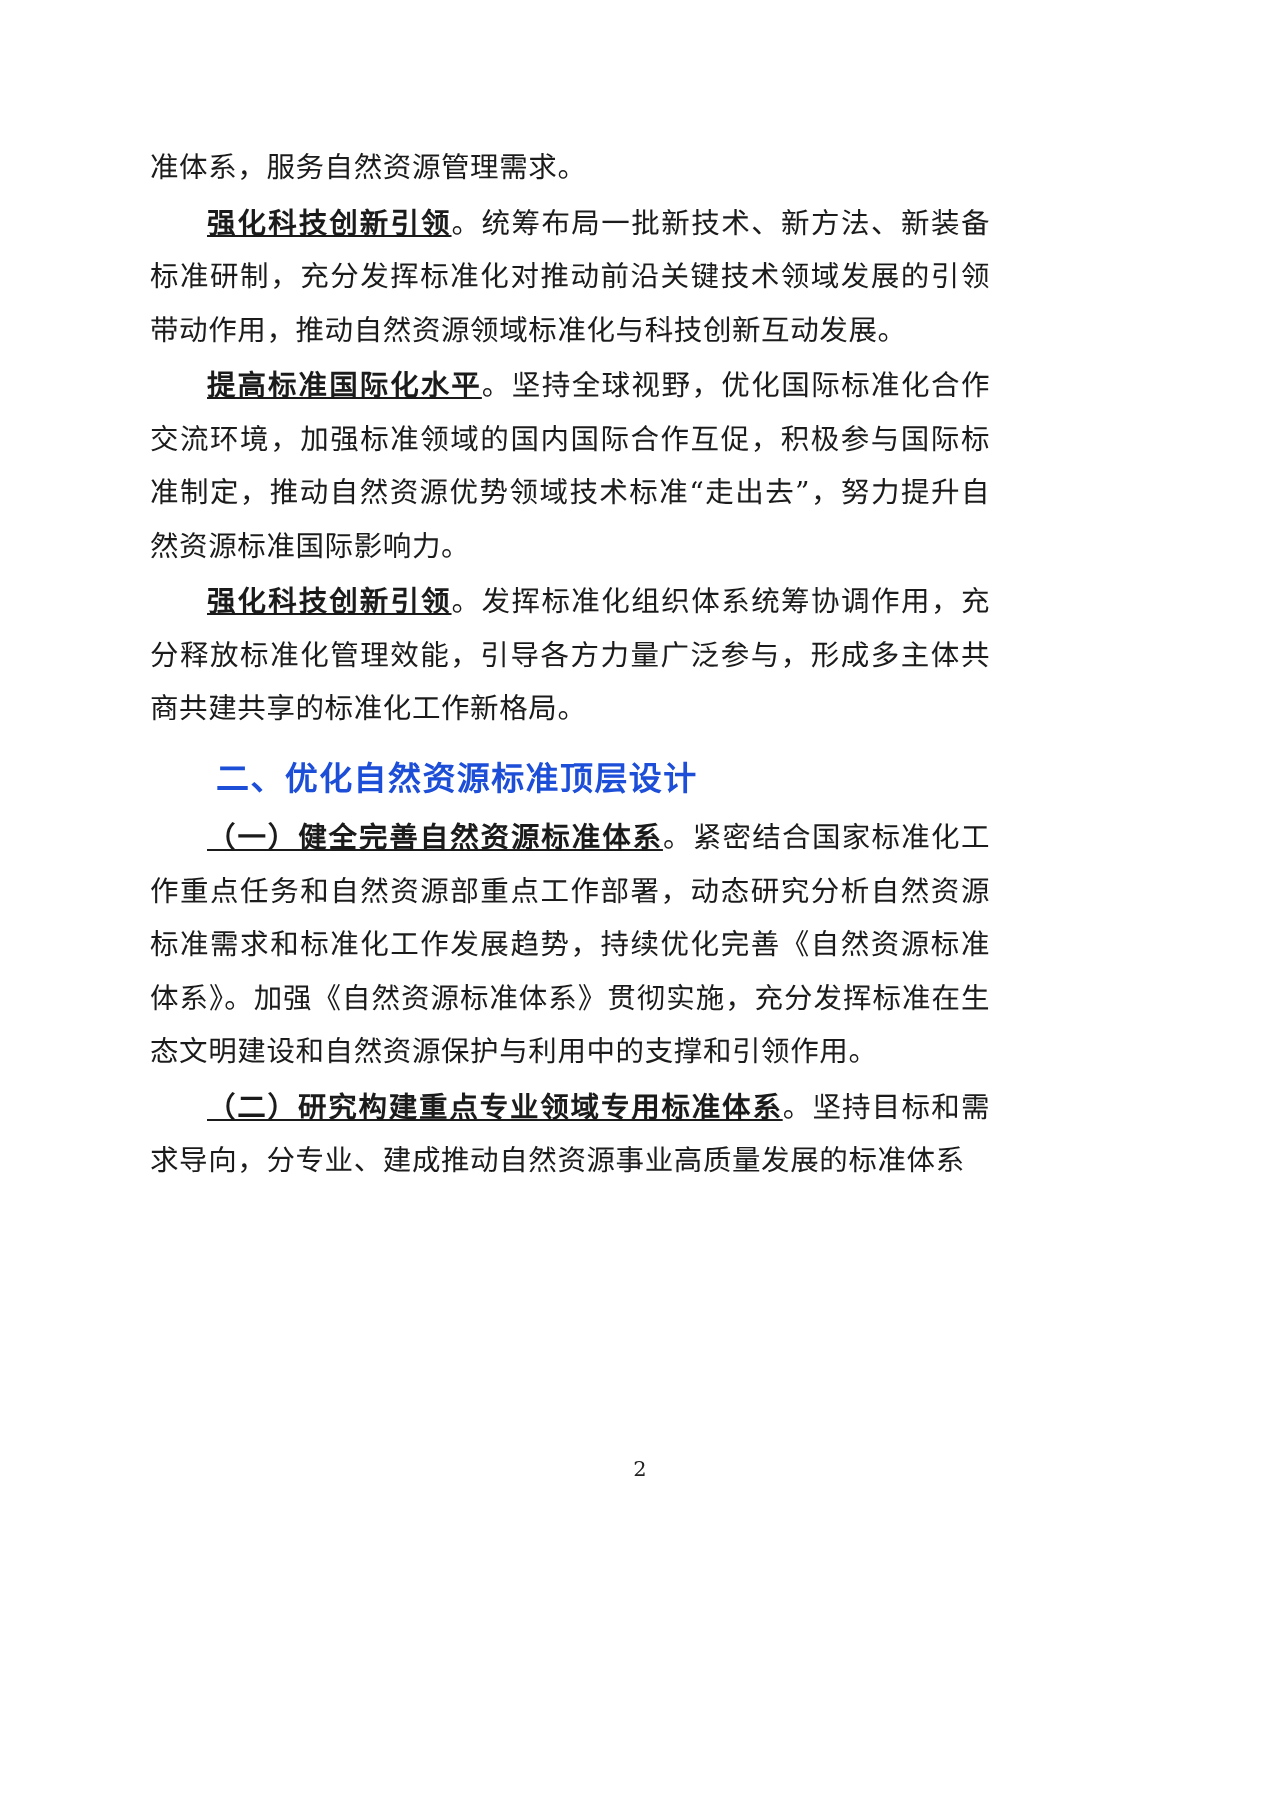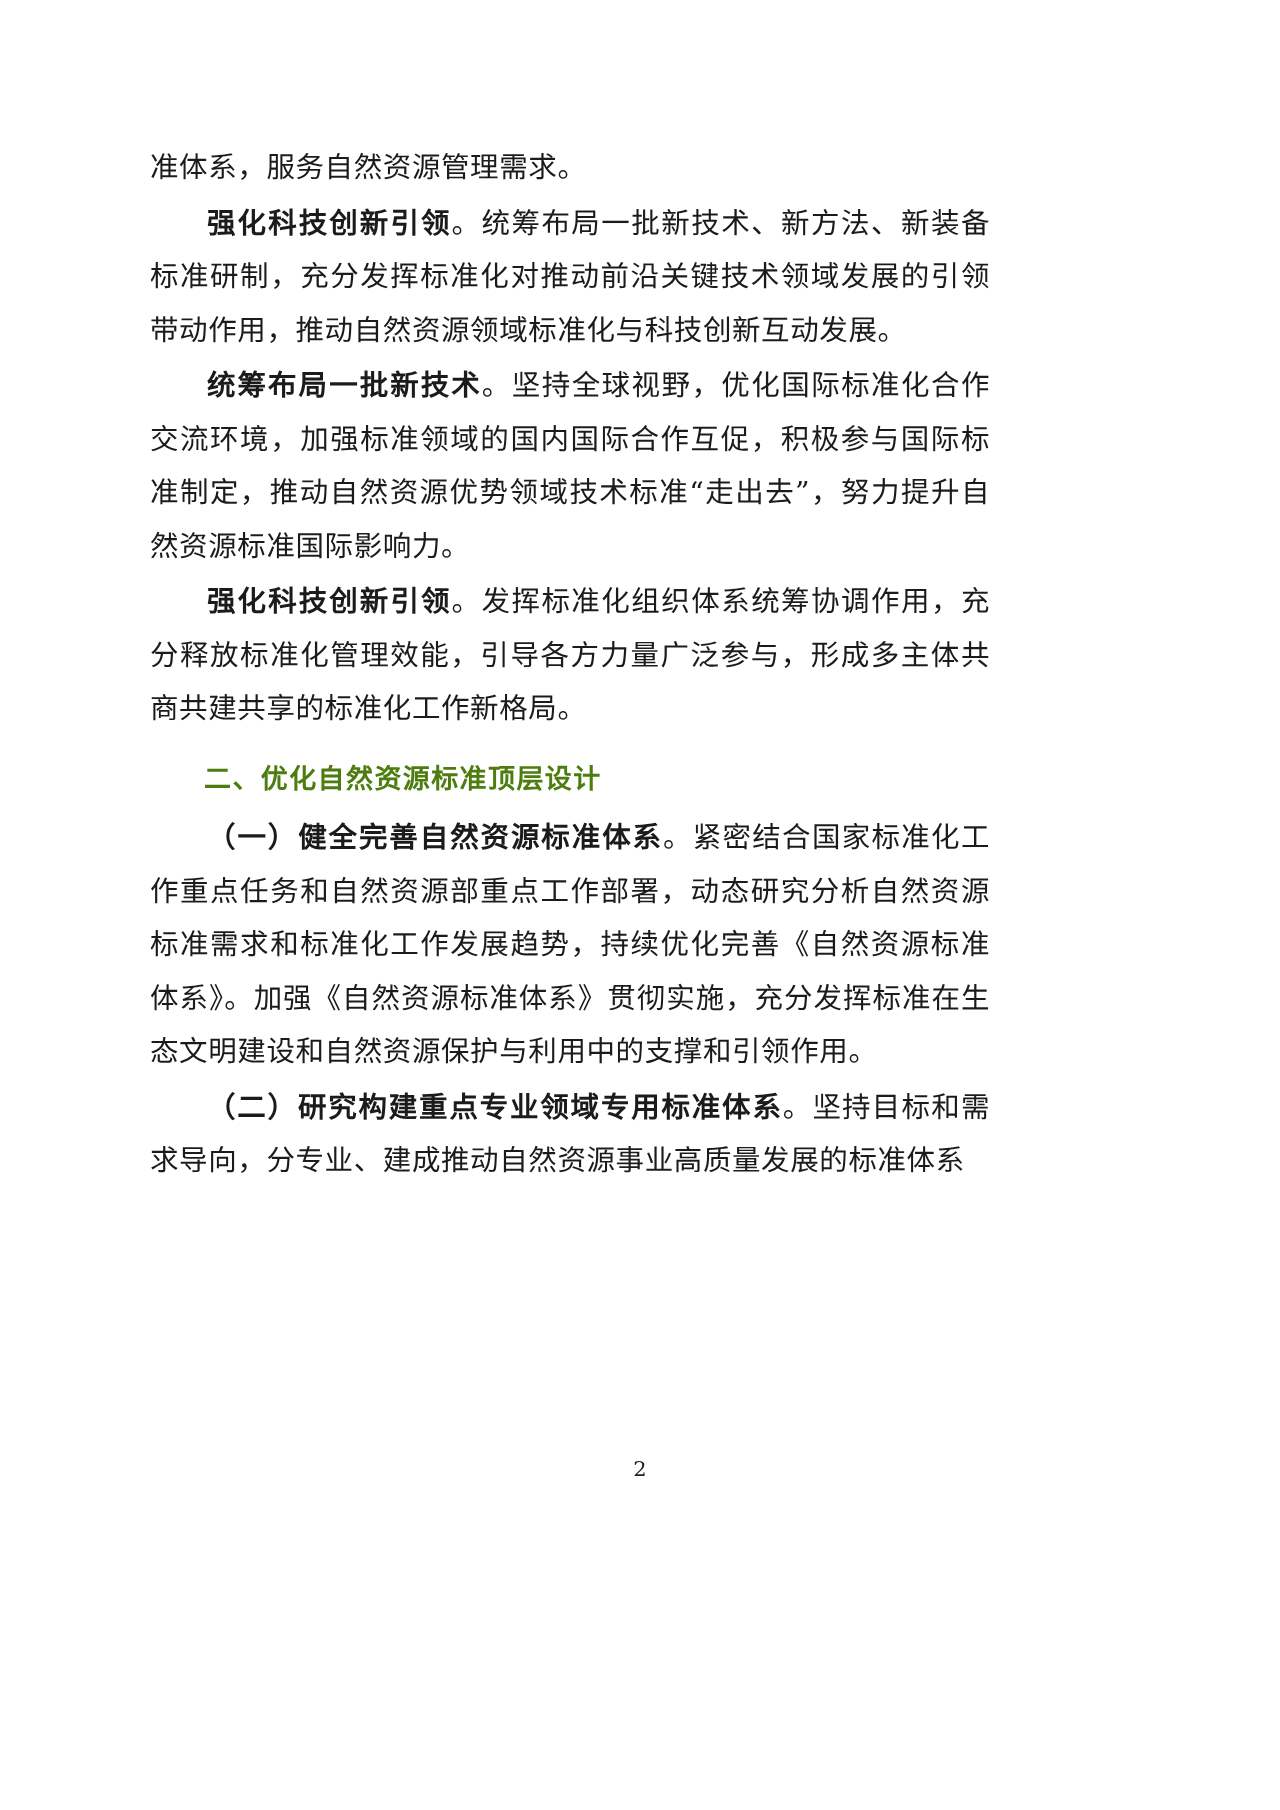--- a/index.html
+++ b/index.html
@@ -31,28 +31,29 @@
     text-align: justify;
     text-justify: inter-ideograph;
     letter-spacing: 0.6px;
   }
   p.indent {
     text-indent: 2em;
   }
   .lead {
     font-weight: bold;
     letter-spacing: 1.2px;
+    text-decoration: underline;
   }
   h2.heading {
     margin: 16px 0 6px 0;
     font-family: "DejaVu Serif", "Liberation Serif", serif;
-    font-size: 27px;
+    font-size: 33px;
     line-height: 53.5px;
     font-weight: bold;
-    color: #4d7c0f;
+    color: #1d4ed8;
     text-indent: 2em;
     letter-spacing: 1.4px;
   }
   .pagenum {
     position: absolute;
     left: 0;
     right: 0;
     top: 1448px;
     text-align: center;
     font-family: "DejaVu Serif", "Liberation Serif", serif;
@@ -68,21 +69,21 @@
 
     <p class="para">
       <span>准体系，服务自然资源管理需求。</span>
     </p>
 
     <p class="para indent">
       <span class="lead">强化科技创新引领</span><span>。统筹布局一批新技术、新方法、新装备标准研制，充分发挥标准化对推动前沿关键技术领域发展的引领带动作用，推动自然资源领域标准化与科技创新互动发展。</span>
     </p>
 
     <p class="para indent">
-      <span class="lead">统筹布局一批新技术</span><span>。坚持全球视野，优化国际标准化合作交流环境，加强标准领域的国内国际合作互促，积极参与国际标准制定，推动自然资源优势领域技术标准“走出去”，努力提升自然资源标准国际影响力。</span>
+      <span class="lead">提高标准国际化水平</span><span>。坚持全球视野，优化国际标准化合作交流环境，加强标准领域的国内国际合作互促，积极参与国际标准制定，推动自然资源优势领域技术标准“走出去”，努力提升自然资源标准国际影响力。</span>
     </p>
 
     <p class="para indent">
       <span class="lead">强化科技创新引领</span><span>。发挥标准化组织体系统筹协调作用，充分释放标准化管理效能，引导各方力量广泛参与，形成多主体共商共建共享的标准化工作新格局。</span>
     </p>
 
 
     <h2 class="heading">二、优化自然资源标准顶层设计</h2>
 
     <p class="para indent">

